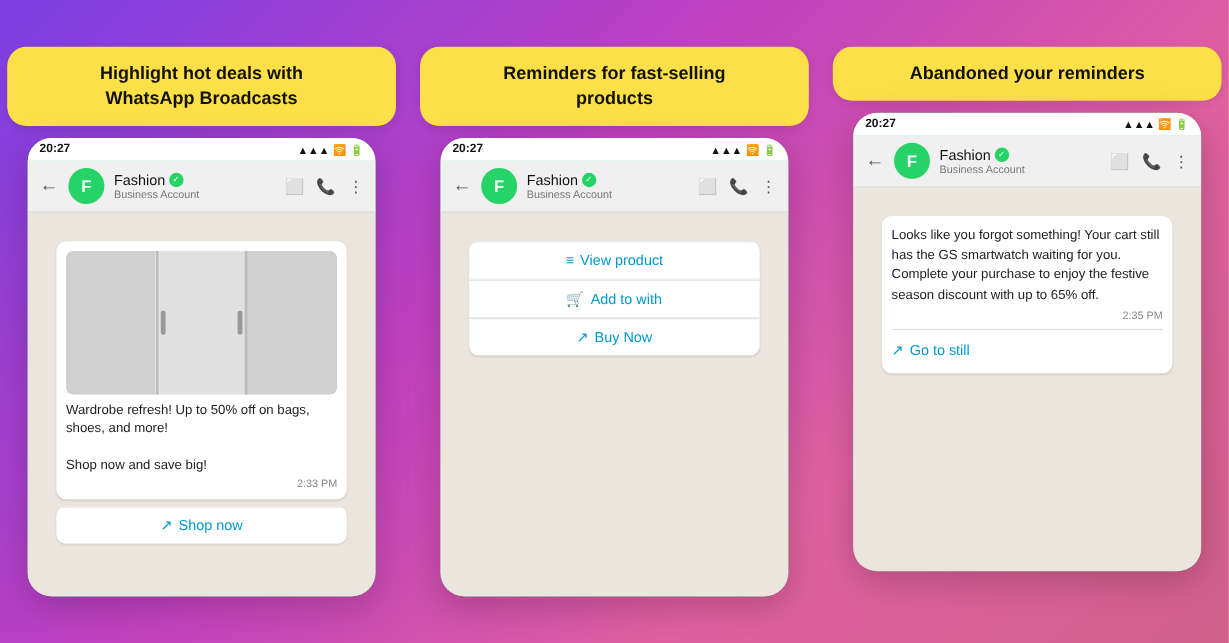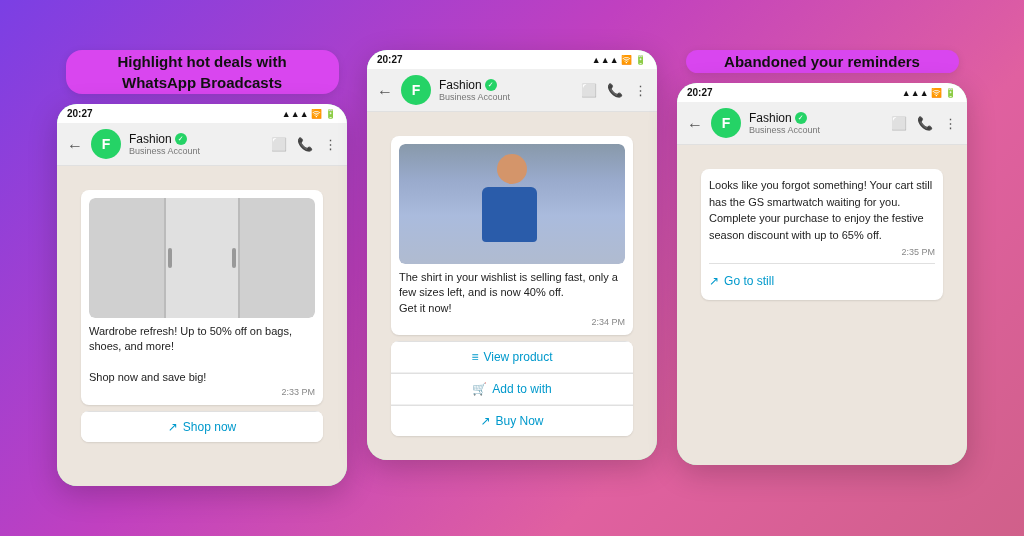--- a/index.html
+++ b/index.html
@@ -23,28 +23,28 @@
     }
 
     .card-wrapper {
       display: flex;
       flex-direction: column;
       align-items: center;
       gap: 10px;
     }
 
     .card-title {
-      background: #d946ef;
+      background: #fde047;
       border-radius: 16px;
-      padding: 1px 20px;
+      padding: 12px 20px;
       text-align: center;
       font-size: 15px;
       font-weight: 700;
       color: #111;
-      width: 273px;
+      width: 324px;
       line-height: 1.4;
       box-shadow: 0 2px 8px rgba(0,0,0,0.1);
     }
 
     .phone-mockup {
       background: #86efac;
       border-radius: 20px;
       width: 290px;
       overflow: hidden;
       box-shadow: 0 8px 30px rgba(0,0,0,0.2);
@@ -349,20 +349,21 @@
           <button class="action-button">
             <span>↗</span>
             <span>Shop now</span>
           </button>
         </div>
       </div>
     </div>
   </div>
 
   <div class="card-wrapper">
+    <div class="card-title">Reminders for fast-selling<br>products</div>
     <div class="phone-mockup">
       <div class="phone-status-bar">
         <span>20:27</span>
         <div class="status-icons">
           <span>▲▲▲</span>
           <span>🛜</span>
           <span>🔋</span>
         </div>
       </div>
       <div class="chat-header">
@@ -375,32 +376,20 @@
           </div>
           <div class="contact-subtitle">Business Account</div>
         </div>
         <div class="header-actions">
           <span>⬜</span>
           <span>📞</span>
           <span>⋮</span>
         </div>
       </div>
       <div class="chat-body">
-        <div class="message-bubble">
-          <div class="message-image">
-            <div class="img-shirt">
-              <div class="shirt-figure">
-                <div class="shirt-head"></div>
-                <div class="shirt-body"></div>
-              </div>
-            </div>
-          </div>
-          <div class="message-text">The shirt in your wishlist is selling fast, only a few sizes left, and is now 40% off.<br>Get it now!</div>
-          <div class="message-time">2:34 PM</div>
-        </div>
         <div class="action-buttons-container">
           <button class="action-button">
             <span>≡</span>
             <span>View product</span>
           </button>
           <button class="action-button">
             <span>🛒</span>
             <span>Add to with</span>
           </button>
           <button class="action-button">

